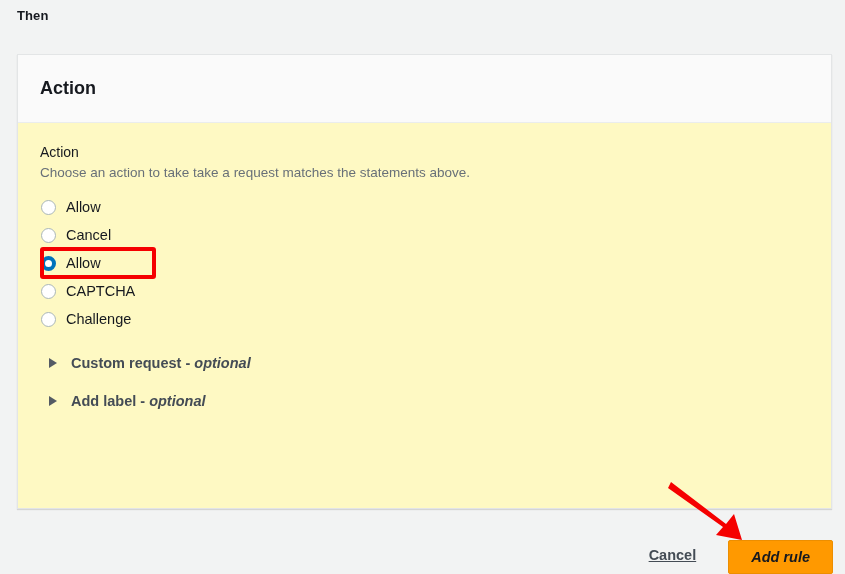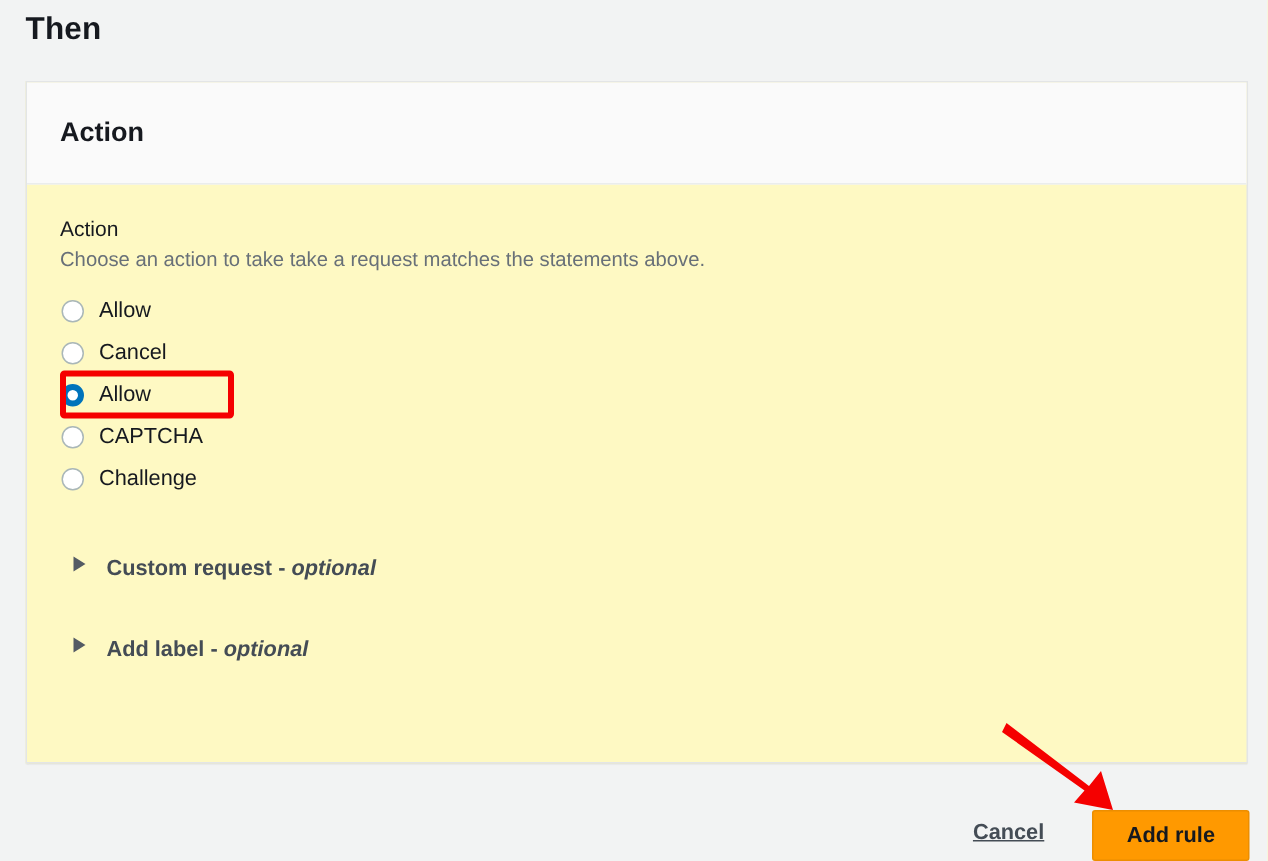--- a/index.html
+++ b/index.html
@@ -14,21 +14,21 @@
     color: #16191f;
     overflow: hidden;
     position: relative;
   }
 
   
   .section-heading {
     position: absolute;
     left: 17px;
     top: 8px;
-    font-size: 21px;
+    font-size: 13px;
     font-weight: bold;
     color: #16191f;
     letter-spacing: .1px;
   }
 
   
   .card {
     position: absolute;
     left: 17px;
     top: 54px;
@@ -110,22 +110,22 @@
     pointer-events: none;
     left: 0px;
     top: 0px;
     width: 116px;
     height: 32px;
   }
 
   
   .expandable {
     display: flex;
-    align-items: flex-start;
-    margin-top: 38px;
+    align-items: center;
+    margin-top: 22px;
     cursor: pointer;
   }
   .caret {
     width: 0;
     height: 0;
     border-left: 8px solid #545b64;
     border-top: 5.5px solid transparent;
     border-bottom: 5.5px solid transparent;
     margin-left: 9px;
     margin-right: 14px;
@@ -180,20 +180,21 @@
     background: #ff9900;
     border: 1px solid #ec8e00;
     border-radius: 2px;
     padding: 0 22px;
     height: 34px;
     line-height: 32px;
     margin-right: 12px;
     margin-top: 16px;
     cursor: pointer;
     font-family: inherit;
+    font-style: italic;
   }
 
   
   .annot-arrow {
     position: absolute;
     left: 660px;
     top: 478px;
     width: 100px;
     height: 72px;
     pointer-events: none;

